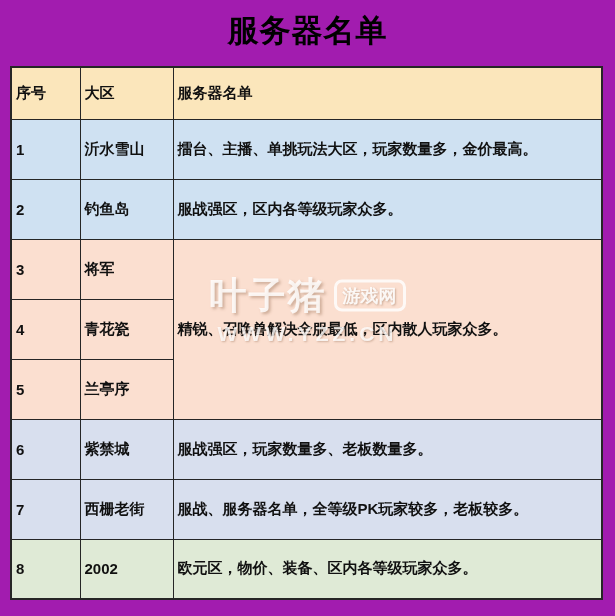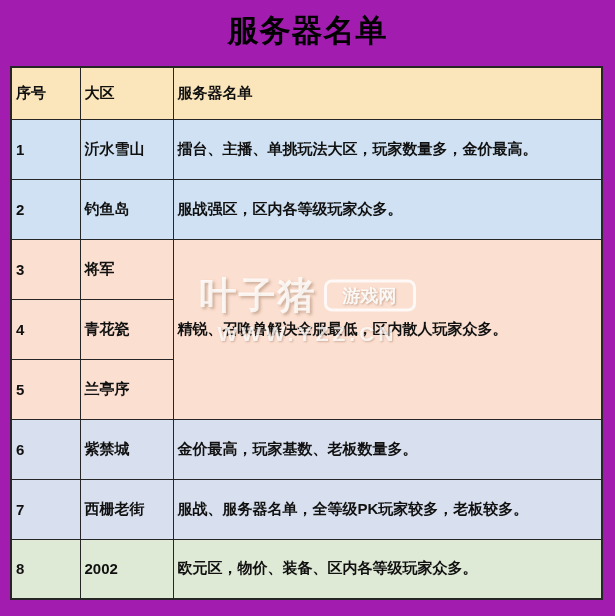--- a/index.html
+++ b/index.html
@@ -53,21 +53,21 @@
     font-size:37px; font-weight:bold;
     color:rgba(255,255,255,0.82);
     text-shadow:2px 2px 3px rgba(150,110,85,0.45);
     letter-spacing:2px;
   }
   .wm-badge {
     font-size:18px; font-weight:bold;
     color:rgba(255,255,255,0.88);
     border:3px solid rgba(255,255,255,0.80);
     border-radius:8px;
-    padding:1px 16px;
+    padding:1px 6px;
     text-shadow:1px 1px 2px rgba(150,110,85,0.45);
   }
   .wm-url {
     margin-top:1px;
     font-size:21px; font-weight:bold;
     letter-spacing:4px;
     color:rgba(255,255,255,0.80);
     text-shadow:1px 1px 2px rgba(150,110,85,0.40);
   }
 </style>
@@ -106,21 +106,21 @@
         <td>4</td>
         <td>青花瓷</td>
       </tr>
       <tr class="g-peach">
         <td>5</td>
         <td>兰亭序</td>
       </tr>
       <tr class="g-lav">
         <td>6</td>
         <td>紫禁城</td>
-        <td>金价最高，玩家基数、老板数量多。</td>
+        <td>服战强区，玩家数量多、老板数量多。</td>
       </tr>
       <tr class="g-lav">
         <td>7</td>
         <td>西栅老街</td>
         <td>服战、服务器名单，全等级PK玩家较多，老板较多。</td>
       </tr>
       <tr class="g-green">
         <td>8</td>
         <td>2002</td>
         <td>欧元区，物价、装备、区内各等级玩家众多。</td>

